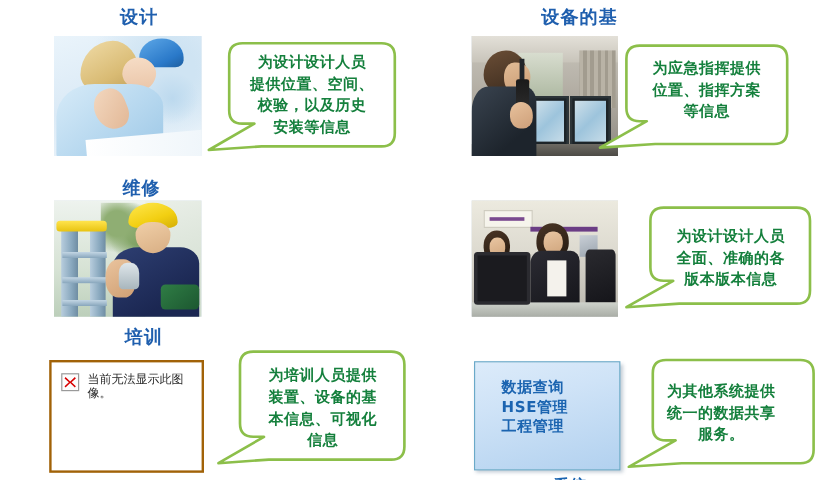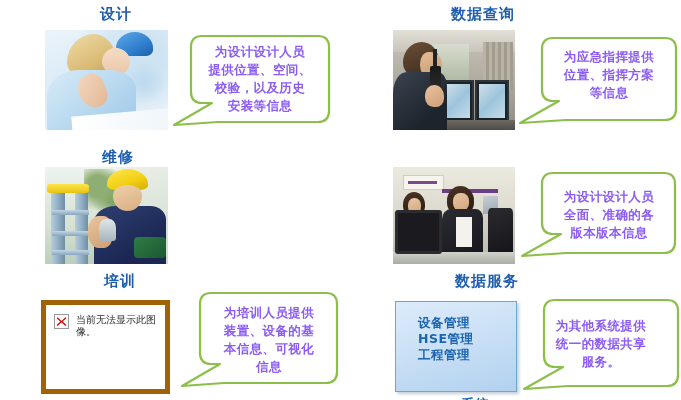--- a/index.html
+++ b/index.html
@@ -247,21 +247,21 @@
   }
   .p4 .cab {
     position: absolute; right: 14%; top: 30%; width: 12%; height: 18%;
     background: linear-gradient(160deg,#c9cfd6,#9aa4ae);
   }
 
   
   .broken-box {
     position: absolute;
     background: #ffffff;
-    border: 5px solid #a16207;
+    border: 2px solid #a16207;
     padding: 9px 8px;
   }
   .broken-row { display: flex; align-items: flex-start; gap: 7px; }
   .broken-ico {
     width: 15px; height: 15px; flex: 0 0 15px;
     background: #fdfdfd;
     border: 1px solid #9a9a9a;
     position: relative;
   }
   .broken-ico svg { position: absolute; left: 1px; top: 1px; }
@@ -292,21 +292,21 @@
 
   
   .bubble { position: absolute; }
   .bubble svg { position: absolute; left: 0; top: 0; overflow: visible; }
   .bubble-text {
     position: absolute;
     text-align: center;
     font-size: 12.5px;
     font-weight: bold;
     line-height: 18px;
-    color: #8b5cf6;
+    color: #15803d;
     letter-spacing: 0.4px;
     white-space: pre-line;
   }
 </style>
 </head>
 <body>
 
 <div id="canvas">
 
   <div class="panel-title" style="left:100px; top:5px;">设计</div>
@@ -325,39 +325,39 @@
   <div class="bubble" style="left:172px; top:33px; width:160px; height:95px;">
     <svg width="160" height="95" viewBox="0 0 160 95" aria-hidden="true">
       <path d="M30 3 H146 Q157 3 157 14 V78 Q157 89 146 89 H46 L2 92 L40 70 Q30 70 30 70 H30 Q19 70 19 59 V14 Q19 3 30 3 Z" fill="#ffffff" stroke="#8cbf4a" stroke-width="2.2" stroke-linejoin="round"></path>
     </svg>
     <div class="bubble-text" style="left:21px; top:10px; width:134px;">为设计设计人员
 提供位置、空间、
 校验，以及历史
 安装等信息</div>
   </div>
 
-  <div class="panel-title" style="left:451px; top:5px;">数据查询</div>
+  <div class="panel-title" style="left:451px; top:5px;">设备的基</div>
 
   <div class="photo p2" style="left:393px; top:30px; width:122px; height:100px;">
     <div class="sky"></div>
     <div class="ceiling"></div>
     <div class="window"></div>
     <div class="curtain"></div>
     <div class="mon1"></div>
     <div class="mon2"></div>
     <div class="desk"></div>
     <div class="head"></div>
     <div class="face2"></div>
     <div class="body"></div>
     <div class="antenna"></div>
     <div class="radio"></div>
     <div class="hand"></div>
   </div>
 
-  <div class="bubble" style="left:518px; top:35px; width:160px; height:92px;">
+  <div class="bubble" style="left:498px; top:35px; width:160px; height:92px;">
     <svg width="160" height="92" viewBox="0 0 160 92" aria-hidden="true">
       <path d="M35 3 H147 Q158 3 158 14 V74 Q158 85 147 85 H48 L2 88 L41 66 Q35 66 35 66 Q24 66 24 55 V14 Q24 3 35 3 Z" fill="#ffffff" stroke="#8cbf4a" stroke-width="2.2" stroke-linejoin="round"></path>
     </svg>
     <div class="bubble-text" style="left:26px; top:13px; width:130px;">为应急指挥提供
 位置、指挥方案
 等信息</div>
   </div>
 
   <div class="panel-title" style="left:102px; top:148px;">维修</div>
 
@@ -425,24 +425,23 @@
   <div class="bubble" style="left:180px; top:290px; width:160px; height:100px;">
     <svg width="160" height="100" viewBox="0 0 160 100" aria-hidden="true">
       <path d="M31 3 H146 Q157 3 157 14 V82 Q157 93 146 93 H44 L2 96 L40 74 Q31 74 31 74 Q20 74 20 63 V14 Q20 3 31 3 Z" fill="#ffffff" stroke="#8cbf4a" stroke-width="2.2" stroke-linejoin="round"></path>
     </svg>
     <div class="bubble-text" style="left:22px; top:14px; width:134px;">为培训人员提供
 装置、设备的基
 本信息、可视化
 信息</div>
   </div>
 
-  <div class="panel-title" style="left:455px; top:272px;">数据服务</div>
 
   <div class="svc-box" style="left:395px; top:301px; width:122px; height:91px;">
-    <div class="svc-line">设备管理</div>
+    <div class="svc-line">数据查询</div>
     <div class="svc-line">HSE管理</div>
     <div class="svc-line">工程管理</div>
     <div class="svc-line dots">。。。系统</div>
   </div>
 
   <div class="bubble" style="left:522px; top:297px; width:158px; height:95px;">
     <svg width="158" height="95" viewBox="0 0 158 95" aria-hidden="true">
       <path d="M33 3 H145 Q156 3 156 14 V78 Q156 89 145 89 H46 L2 92 L41 70 Q33 70 33 70 Q22 70 22 59 V14 Q22 3 33 3 Z" fill="#ffffff" stroke="#8cbf4a" stroke-width="2.2" stroke-linejoin="round"></path>
     </svg>
     <div class="bubble-text" style="left:24px; top:20px; width:110px;">为其他系统提供

